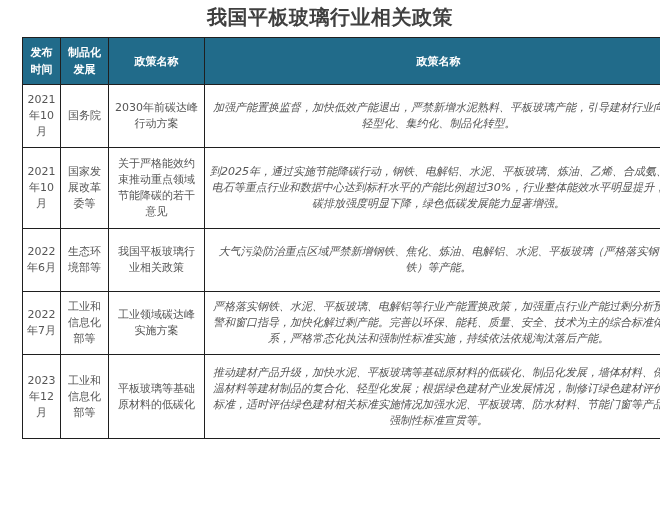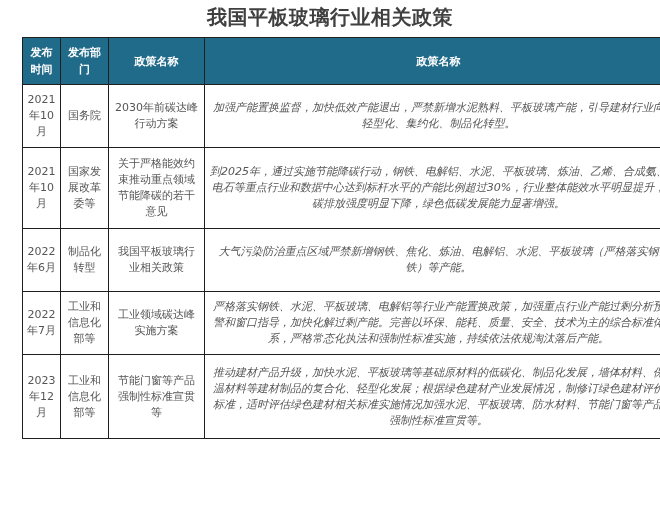--- a/index.html
+++ b/index.html
@@ -79,50 +79,50 @@
 <table class="policy">
   <colgroup>
     <col class="c1">
       <col class="c2">
       <col class="c3">
       <col class="c4">
   </colgroup>
   <thead>
     <tr>
       <th>发布时间</th>
-      <th>发布部门</th>
+      <th>制品化发展</th>
       <th>政策名称</th>
       <th>政策名称</th>
     </tr>
   </thead>
   <tbody>
     <tr class="r1">
       <td class="date">2021年10月</td>
       <td>国务院</td>
       <td>2030年前碳达峰行动方案</td>
       <td class="content">加强产能置换监督，加快低效产能退出，严禁新增水泥熟料、平板玻璃产能，引导建材行业向轻型化、集约化、制品化转型。</td>
     </tr>
     <tr class="r2">
       <td class="date">2021年10月</td>
       <td>国家发展改革委等</td>
       <td>关于严格能效约束推动重点领域节能降碳的若干意见</td>
       <td class="content">到2025年，通过实施节能降碳行动，钢铁、电解铝、水泥、平板玻璃、炼油、乙烯、合成氨、电石等重点行业和数据中心达到标杆水平的产能比例超过30%，行业整体能效水平明显提升，碳排放强度明显下降，绿色低碳发展能力显著增强。</td>
     </tr>
     <tr class="r3">
       <td class="date">2022年6月</td>
-      <td>制品化转型</td>
+      <td>生态环境部等</td>
       <td>我国平板玻璃行业相关政策</td>
       <td class="content">大气污染防治重点区域严禁新增钢铁、焦化、炼油、电解铝、水泥、平板玻璃（严格落实钢铁）等产能。</td>
     </tr>
     <tr class="r4">
       <td class="date">2022年7月</td>
       <td>工业和信息化部等</td>
       <td>工业领域碳达峰实施方案</td>
       <td class="content">严格落实钢铁、水泥、平板玻璃、电解铝等行业产能置换政策，加强重点行业产能过剩分析预警和窗口指导，加快化解过剩产能。完善以环保、能耗、质量、安全、技术为主的综合标准体系，严格常态化执法和强制性标准实施，持续依法依规淘汰落后产能。</td>
     </tr>
     <tr class="r6">
       <td class="date">2023年12月</td>
       <td>工业和信息化部等</td>
-      <td>节能门窗等产品强制性标准宣贯等</td>
+      <td>平板玻璃等基础原材料的低碳化</td>
       <td class="content">推动建材产品升级，加快水泥、平板玻璃等基础原材料的低碳化、制品化发展，墙体材料、保温材料等建材制品的复合化、轻型化发展；根据绿色建材产业发展情况，制修订绿色建材评价标准，适时评估绿色建材相关标准实施情况加强水泥、平板玻璃、防水材料、节能门窗等产品强制性标准宣贯等。</td>
     </tr>
   </tbody>
 </table>
 
 </body></html>

